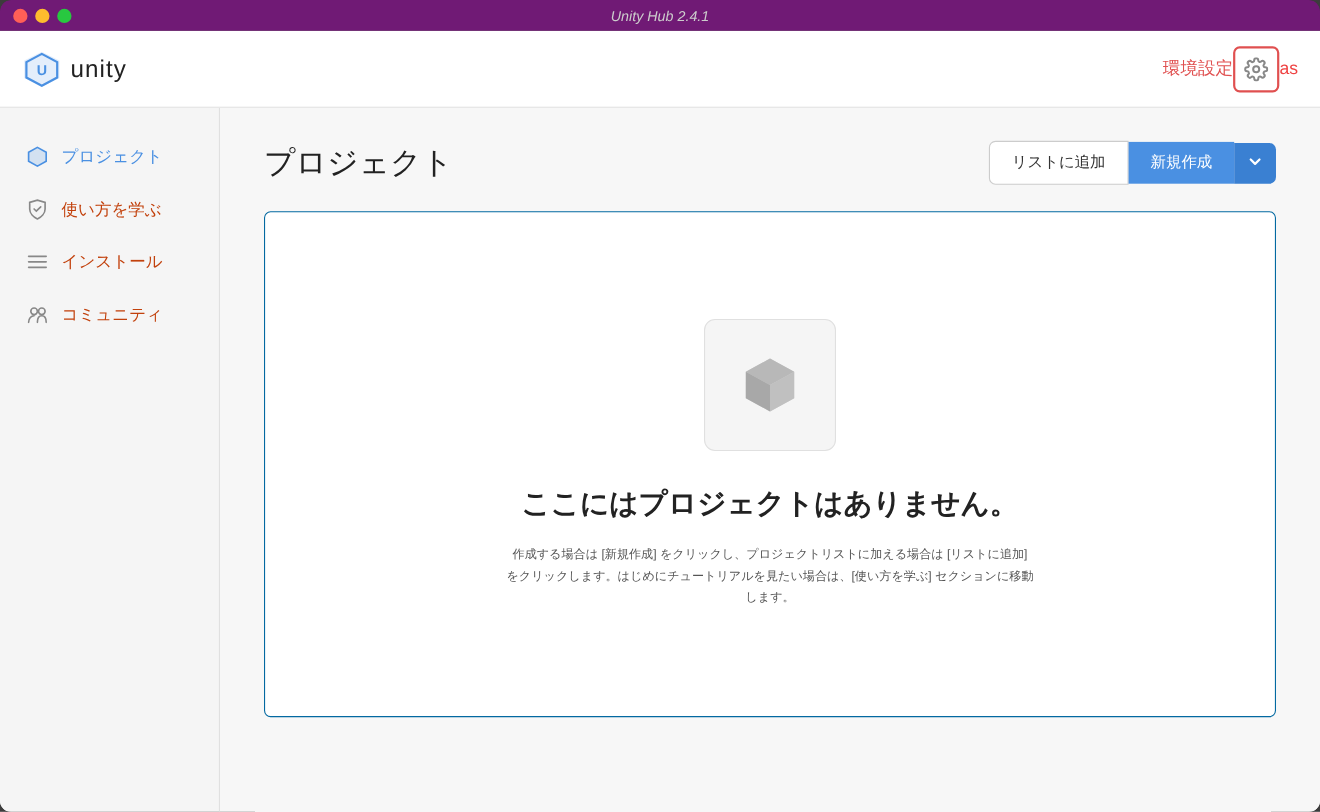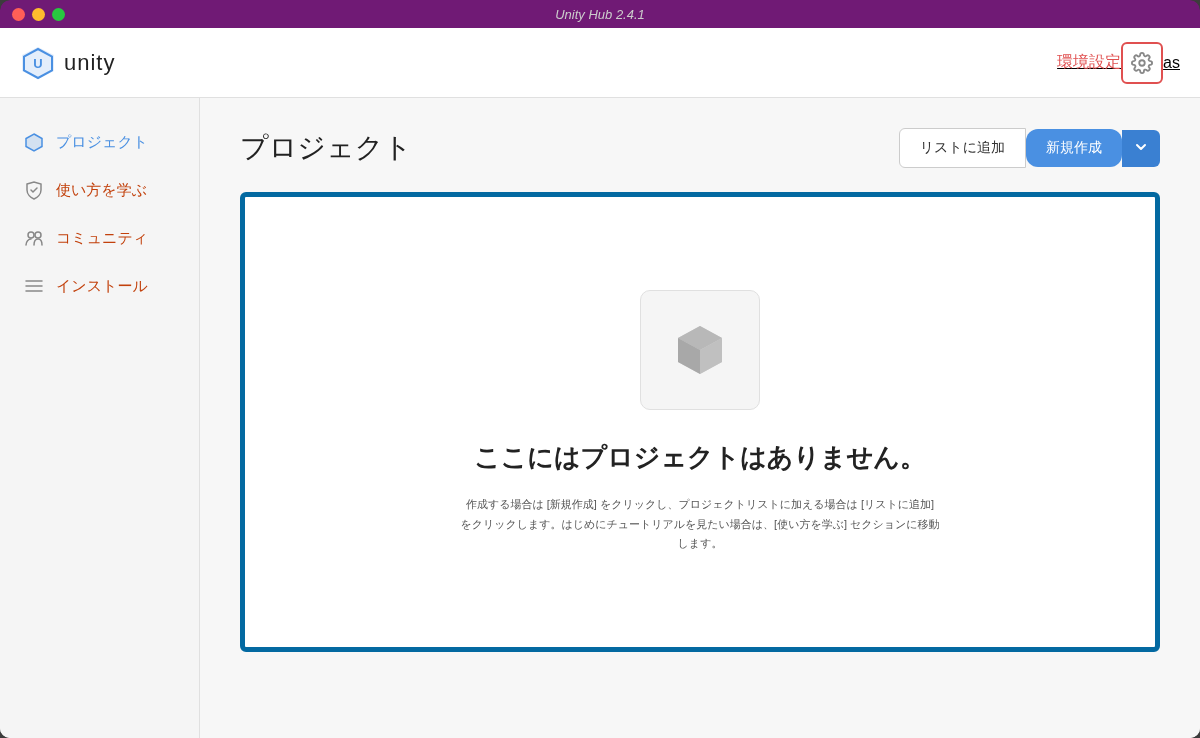--- a/index.html
+++ b/index.html
@@ -87,21 +87,20 @@
     .logo-text {
       font-size: 22px;
       font-weight: 500;
       color: #222;
       letter-spacing: 1px;
     }
 
     .header-right {
       display: flex;
       align-items: center;
-      text-decoration: underline;
     }
 
     .settings-label {
       color: #e05050;
       font-size: 16px;
       font-weight: 500;
       cursor: pointer;
     }
 
     .settings-btn {
@@ -117,21 +116,21 @@
     }
 
     .gear-icon-svg {
       width: 22px;
       height: 22px;
       color: #888;
     }
 
     .user-initials {
       font-size: 16px;
-      color: #000000;
+      color: #ef4444;
       font-weight: 500;
     }
 
     
     .main {
       display: flex;
       flex: 1;
       overflow: hidden;
     }
 
@@ -201,42 +200,42 @@
       border-radius: 6px 0 0 6px;
       background: #fff;
       font-size: 14px;
       color: #333;
       cursor: pointer;
     }
 
     .btn-new-project {
       padding: 10px 20px;
       border: none;
-      border-radius: 12px;
+      border-radius: 0;
       background: #4a90e2;
       color: #fff;
       font-size: 14px;
       cursor: pointer;
     }
 
     .btn-dropdown {
       padding: 10px 12px;
       border: none;
       border-radius: 0 6px 6px 0;
       background: #3a80d2;
       color: #fff;
       font-size: 14px;
       cursor: pointer;
     }
 
     
     .empty-state-container {
       background: #fff;
       border-radius: 6px;
-      border: 5px solid #0369a1;
+      border: 1px solid #0369a1;
       min-height: 460px;
       display: flex;
       flex-direction: column;
       align-items: center;
       justify-content: center;
       padding: 60px 40px;
     }
 
     .empty-icon-wrapper {
       width: 120px;
@@ -323,38 +322,38 @@
             <path d="M3 4 L10 2 L17 4 L17 10 C17 14 13.5 17.5 10 19 C6.5 17.5 3 14 3 10 Z" stroke="#888" stroke-width="1.5" fill="none"></path>
             <path d="M7 10 L9 12 L13 8" stroke="#888" stroke-width="1.5" stroke-linecap="round" fill="none"></path>
           </svg>
         </span>
         <span>使い方を学ぶ</span>
       </div>
 
       <div class="sidebar-item">
         <span class="item-icon">
           <svg width="20" height="20" viewBox="0 0 20 20" fill="none" xmlns="http://www.w3.org/2000/svg">
+            <line x1="2" y1="5" x2="18" y2="5" stroke="#888" stroke-width="1.5" stroke-linecap="round"></line>
+            <line x1="2" y1="10" x2="18" y2="10" stroke="#888" stroke-width="1.5" stroke-linecap="round"></line>
+            <line x1="2" y1="15" x2="18" y2="15" stroke="#888" stroke-width="1.5" stroke-linecap="round"></line>
+          </svg>
+        </span>
+        <span>インストール</span>
+      </div>
+
+      <div class="sidebar-item">
+        <span class="item-icon">
+          <svg width="20" height="20" viewBox="0 0 20 20" fill="none" xmlns="http://www.w3.org/2000/svg">
             <circle cx="7" cy="7" r="3" stroke="#888" stroke-width="1.5" fill="none"></circle>
             <circle cx="14" cy="7" r="3" stroke="#888" stroke-width="1.5" fill="none"></circle>
             <path d="M2 17 C2 13.5 4.5 11 7 11" stroke="#888" stroke-width="1.5" stroke-linecap="round" fill="none"></path>
             <path d="M10 17 C10 13.5 11.5 11 14 11 C16.5 11 18 13.5 18 17" stroke="#888" stroke-width="1.5" stroke-linecap="round" fill="none"></path>
           </svg>
         </span>
         <span>コミュニティ</span>
-      </div>
-
-      <div class="sidebar-item">
-        <span class="item-icon">
-          <svg width="20" height="20" viewBox="0 0 20 20" fill="none" xmlns="http://www.w3.org/2000/svg">
-            <line x1="2" y1="5" x2="18" y2="5" stroke="#888" stroke-width="1.5" stroke-linecap="round"></line>
-            <line x1="2" y1="10" x2="18" y2="10" stroke="#888" stroke-width="1.5" stroke-linecap="round"></line>
-            <line x1="2" y1="15" x2="18" y2="15" stroke="#888" stroke-width="1.5" stroke-linecap="round"></line>
-          </svg>
-        </span>
-        <span>インストール</span>
       </div>
 
     </div>
 
     <div class="content">
 
       <div class="content-header">
         <h1 class="content-title">プロジェクト</h1>
         <div class="content-actions">
           <button class="btn-add-list">リストに追加</button>

